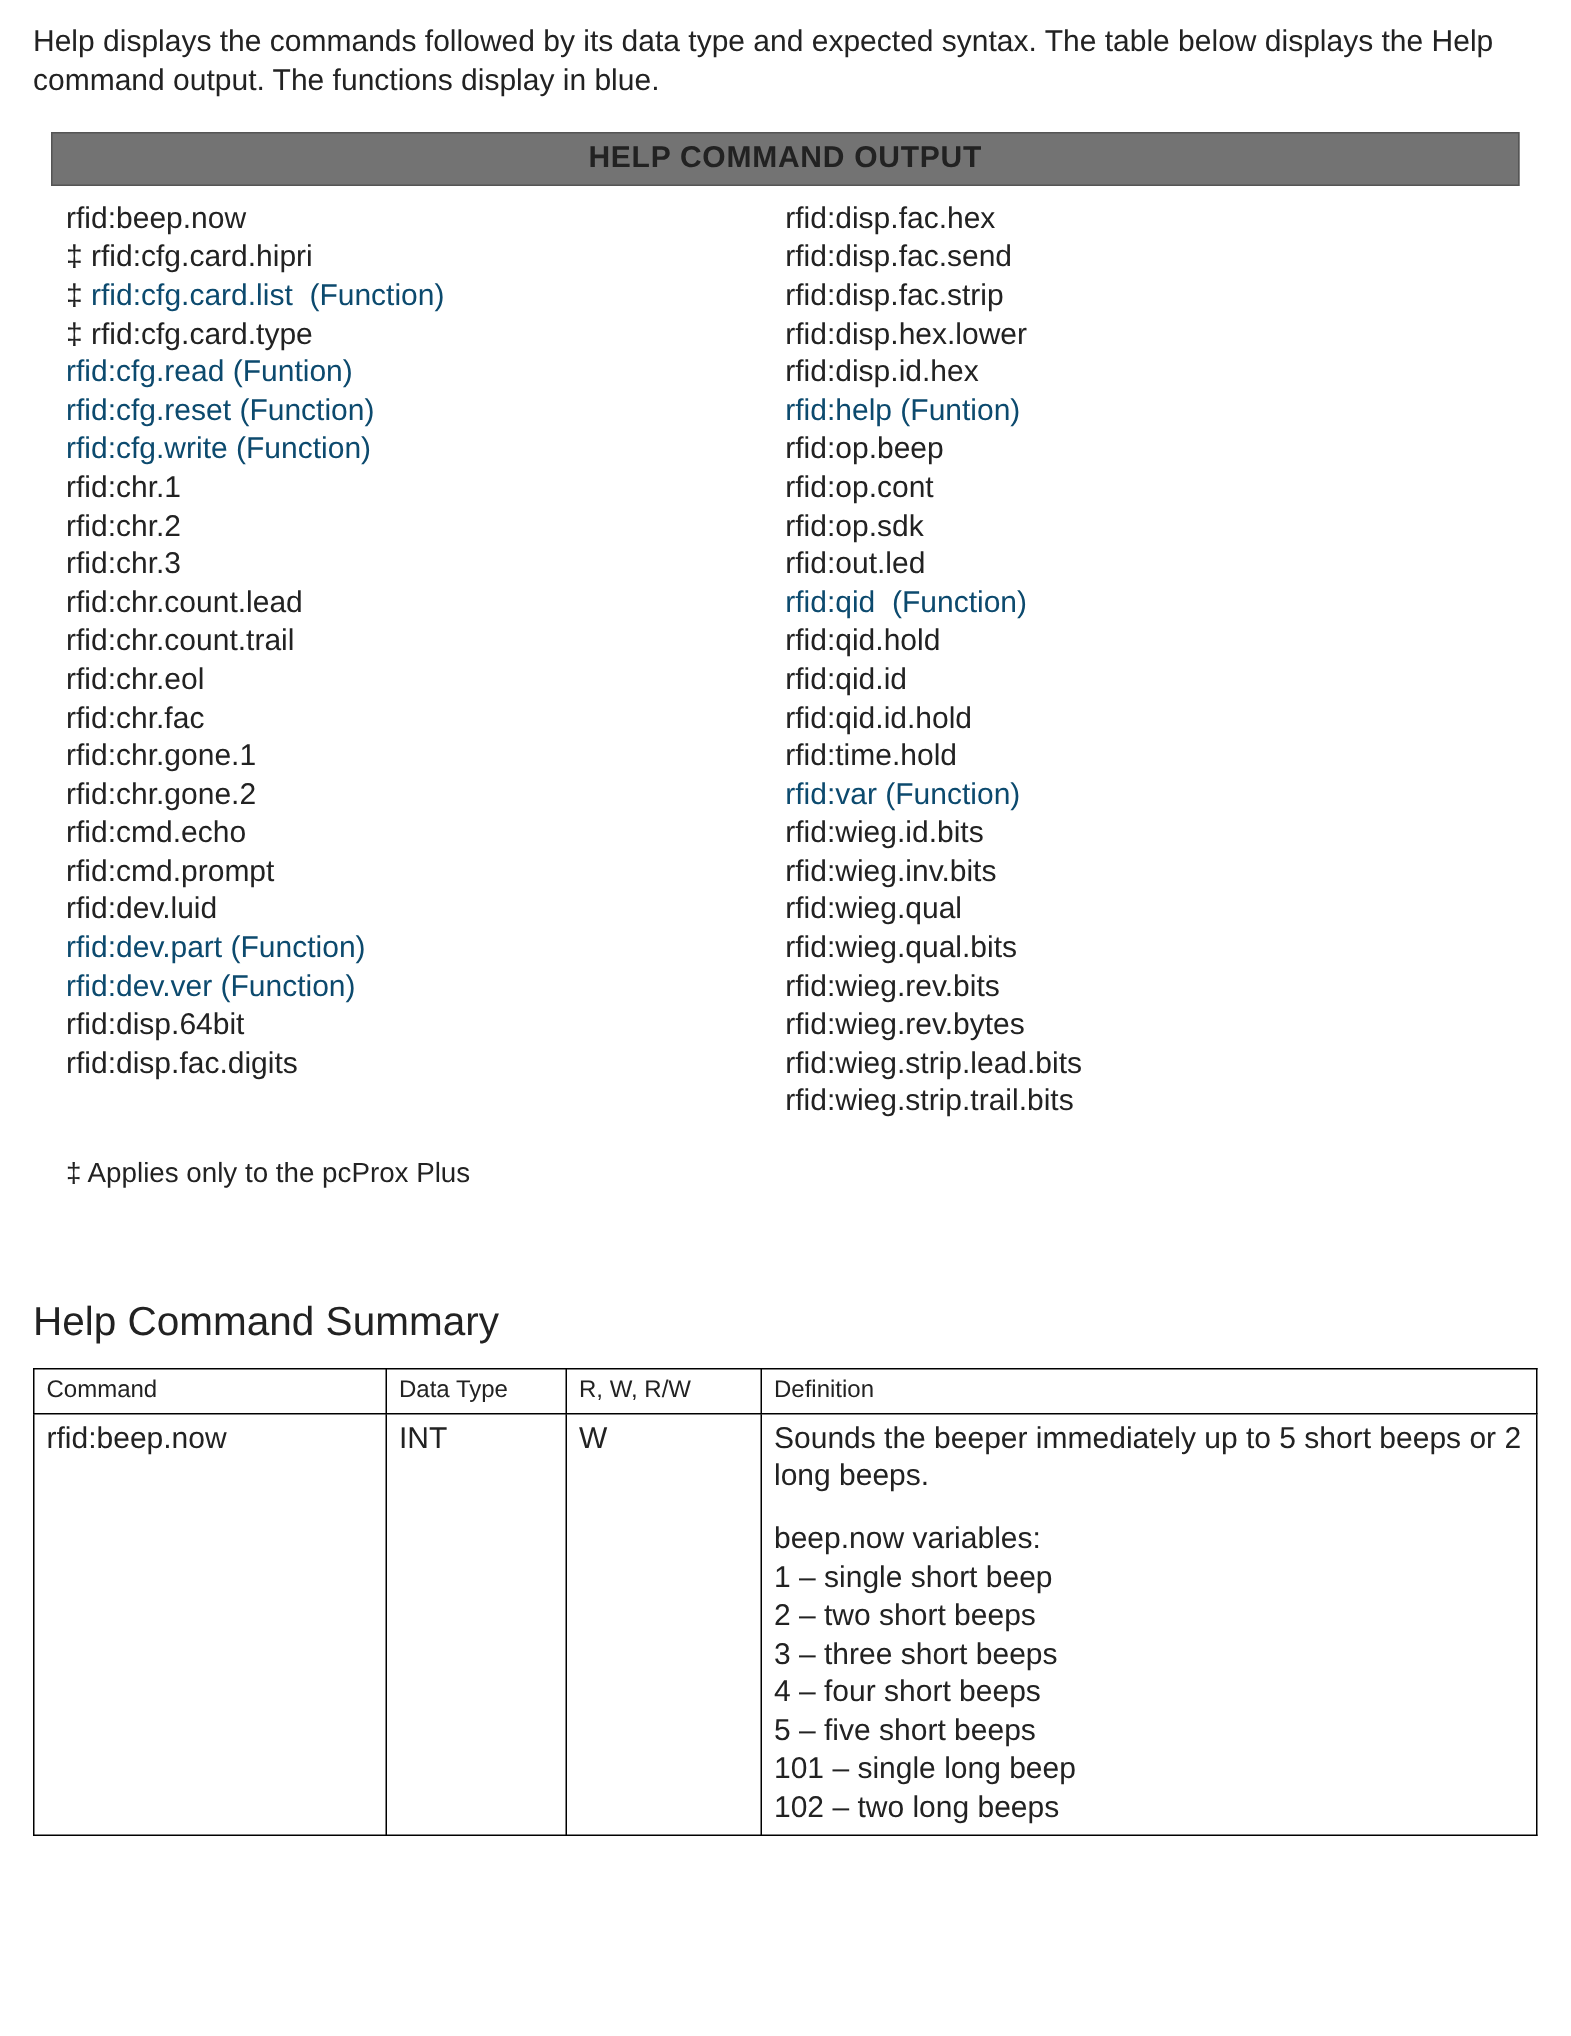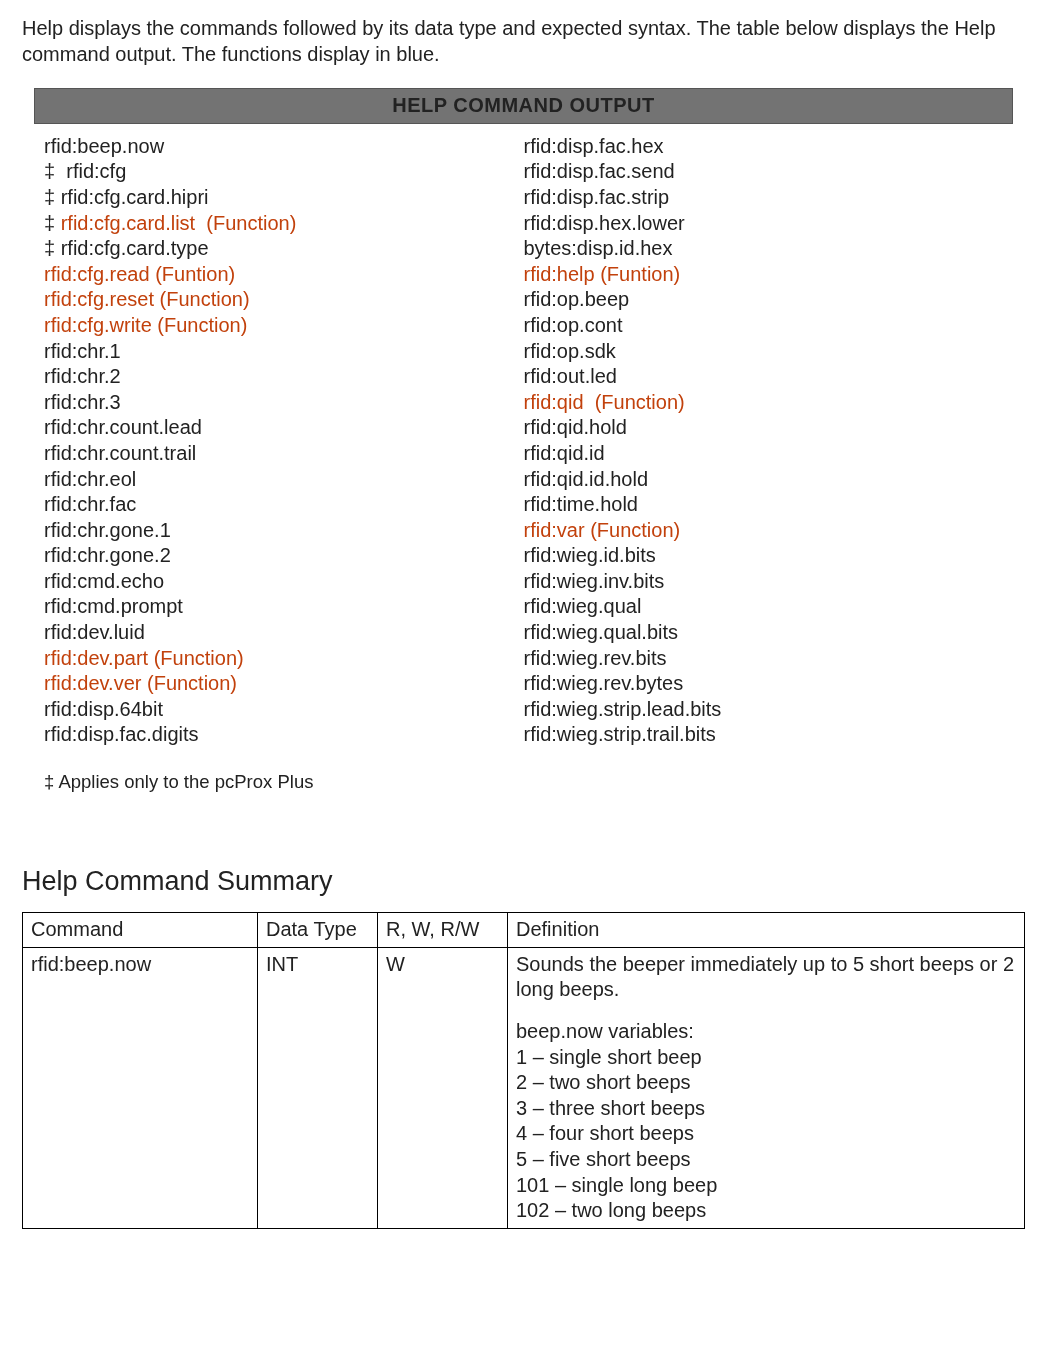--- a/index.html
+++ b/index.html
@@ -28,21 +28,21 @@
     display: flex;
     padding: 0 22px;
   }
   .hco-col {
     flex: 1;
   }
   .hco-item {
     white-space: pre;
   }
   .func {
-    color: #c2410c;
+    color: #0c4a6e;
   }
   .footnote {
     padding: 22px 22px 0 22px;
     font-size: 18.5px;
   }
   .section-header {
     margin-top: 70px;
     margin-bottom: 14px;
     font-size: 27px;
   }
@@ -52,21 +52,21 @@
     font-size: 20px;
   }
   table.summary th, table.summary td {
     border: 1px solid #000;
     padding: 4px 8px;
     vertical-align: top;
     text-align: left;
     font-weight: normal;
   }
   table.summary th {
-    font-size: 20px;
+    font-size: 16px;
   }
   .def-block p {
     margin: 0 0 16px 0;
   }
   .def-block .last {
     margin-bottom: 0;
   }
   .col-cmd { width: 218px; }
   .col-dt  { width: 103px; }
   .col-rw  { width: 113px; }
@@ -74,21 +74,20 @@
 </head>
 <body>
 
 <div class="intro">Help displays the commands followed by its data type and expected syntax. The table below displays the Help command output. The functions display in blue.</div>
 
 <div class="hco-header">HELP COMMAND OUTPUT</div>
 
 <div class="hco-columns">
   <div class="hco-col" id="col-left">
       <div class="hco-item">rfid:beep.now</div>
-      <div class="hco-item">‡  rfid:cfg</div>
       <div class="hco-item">‡ rfid:cfg.card.hipri</div>
       <div class="hco-item"><span>‡ </span><span class="func">rfid:cfg.card.list  (Function)</span></div>
       <div class="hco-item">‡ rfid:cfg.card.type</div>
       <div class="hco-item func">rfid:cfg.read (Funtion)</div>
       <div class="hco-item func">rfid:cfg.reset (Function)</div>
       <div class="hco-item func">rfid:cfg.write (Function)</div>
       <div class="hco-item">rfid:chr.1</div>
       <div class="hco-item">rfid:chr.2</div>
       <div class="hco-item">rfid:chr.3</div>
       <div class="hco-item">rfid:chr.count.lead</div>
@@ -103,21 +102,21 @@
       <div class="hco-item func">rfid:dev.part (Function)</div>
       <div class="hco-item func">rfid:dev.ver (Function)</div>
       <div class="hco-item">rfid:disp.64bit</div>
       <div class="hco-item">rfid:disp.fac.digits</div>
     </div>
   <div class="hco-col" id="col-right">
       <div class="hco-item">rfid:disp.fac.hex</div>
       <div class="hco-item">rfid:disp.fac.send</div>
       <div class="hco-item">rfid:disp.fac.strip</div>
       <div class="hco-item">rfid:disp.hex.lower</div>
-      <div class="hco-item">bytes:disp.id.hex</div>
+      <div class="hco-item">rfid:disp.id.hex</div>
       <div class="hco-item func">rfid:help (Funtion)</div>
       <div class="hco-item">rfid:op.beep</div>
       <div class="hco-item">rfid:op.cont</div>
       <div class="hco-item">rfid:op.sdk</div>
       <div class="hco-item">rfid:out.led</div>
       <div class="hco-item func">rfid:qid  (Function)</div>
       <div class="hco-item">rfid:qid.hold</div>
       <div class="hco-item">rfid:qid.id</div>
       <div class="hco-item">rfid:qid.id.hold</div>
       <div class="hco-item">rfid:time.hold</div>

